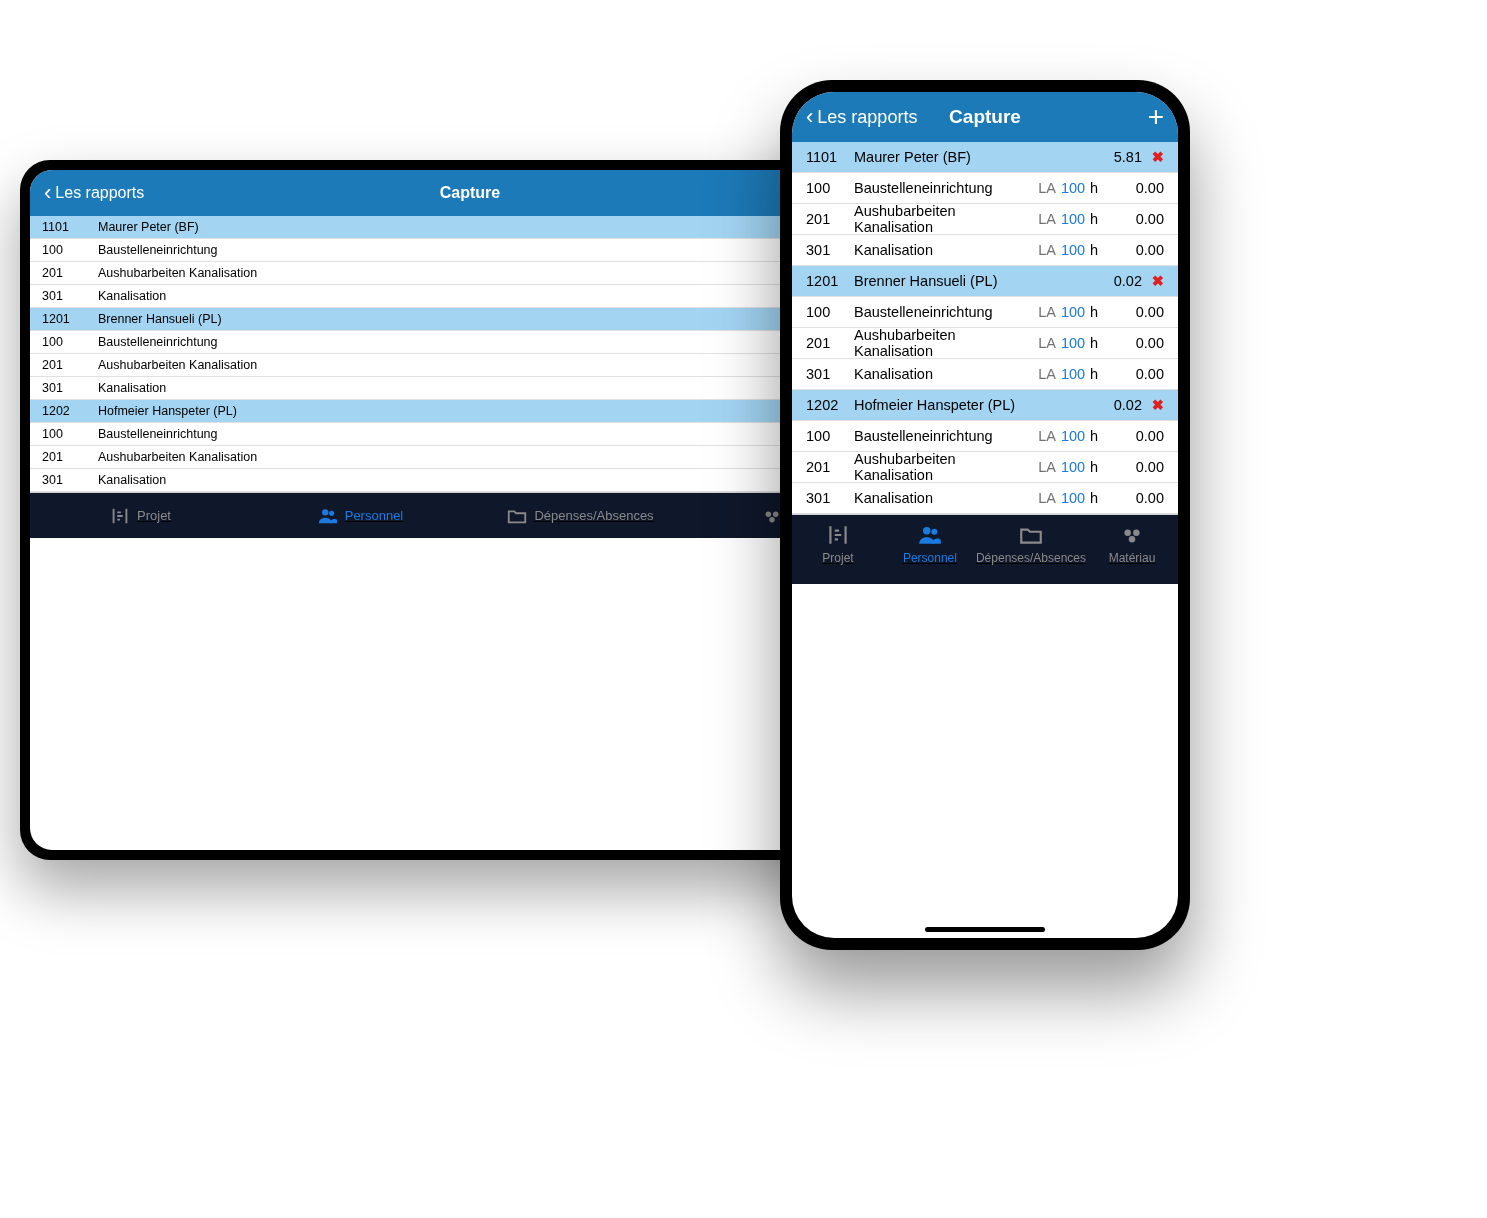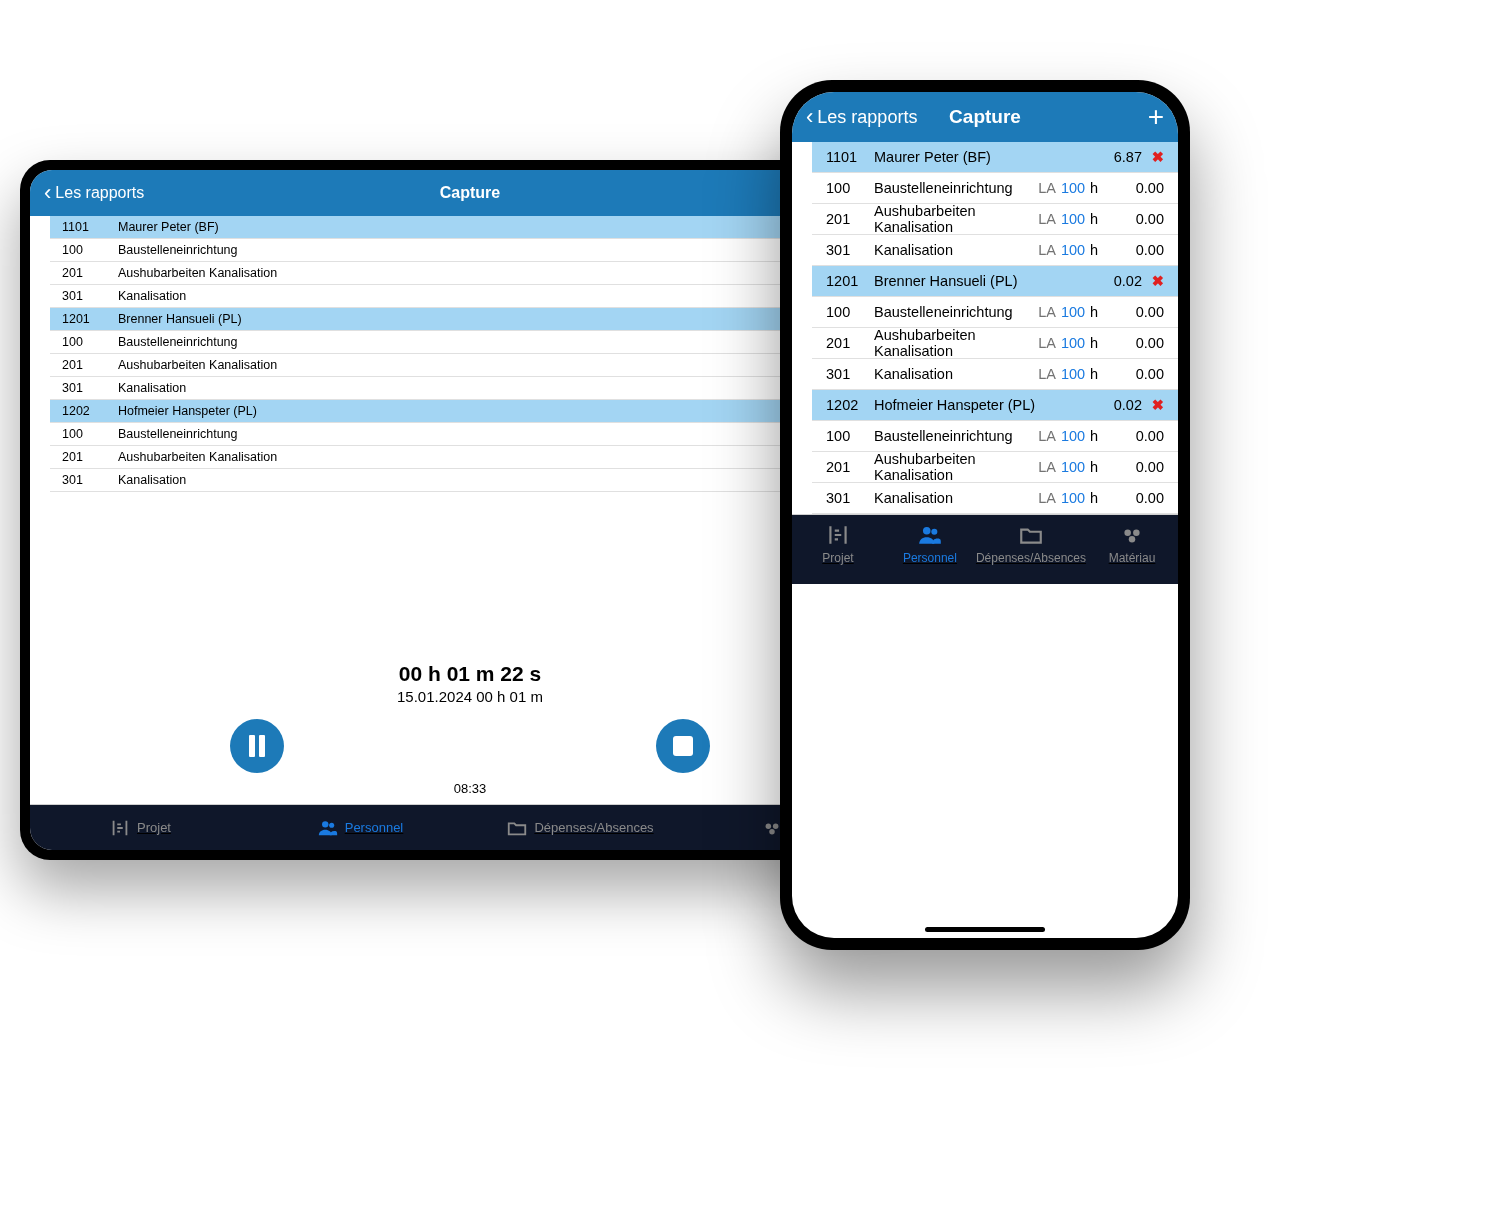--- a/index.html
+++ b/index.html
@@ -103,21 +103,20 @@
 }
 
 
 .list { flex: 0 0 auto; }
 .row {
   display: flex;
   align-items: center;
   border-bottom: 1px solid #e0e0e0;
   font-size: 13px;
   color: #000;
-  margin-left: 20px;
 }
 .tablet .row { height: 23px; padding: 0 12px; font-size: 12.5px; }
 .phone .row { height: 31px; padding: 0 14px; font-size: 14.5px; }
 .row.person { background: #a3d5f3; }
 .col-code { width: 56px; flex-shrink: 0; }
 .phone .col-code { width: 48px; }
 .col-name { flex: 1; }
 .col-la { width: 28px; text-align: right; color: #737373; }
 .col-val { width: 34px; text-align: center; color: #1a7ae0; }
 .col-unit { width: 18px; text-align: left; color: #000; }
@@ -252,36 +251,20 @@
       <div class="row">
           <span class="col-code">201</span>
           <span class="col-name">Aushubarbeiten Kanalisation</span>
         </div>
       <div class="row">
           <span class="col-code">301</span>
           <span class="col-name">Kanalisation</span>
         </div>
     </div>
 
-    <div class="timer-area">
-      <div class="timer-main">00 h 01 m 22 s</div>
-      <div class="timer-sub">15.01.2024 00 h 01 m</div>
-      <div class="controls">
-        <div class="ctrl-btn">
-          <span class="pause-icon">
-              <span></span>
-              <span></span>
-            </span>
-        </div>
-        <div class="ctrl-btn">
-          <span class="stop-icon"></span>
-        </div>
-      </div>
-      <div class="clock-display">08:33</div>
-    </div>
 
     <div class="tabbar">
       <div class="tab">
         <span class="tab-icon">
             <svg viewBox="0 0 24 24" fill="none" stroke="currentColor" stroke-width="2">
               <path d="M5 4v16M19 4v16M9 8h4M9 12h6M9 16h3"></path>
             </svg>
           </span>
         <span>Projet</span>
       </div>
@@ -329,21 +312,21 @@
       </div>
       <div class="header-title">Capture</div>
       <div class="add-btn">+</div>
     </div>
 
     <div class="list">
 
       <div class="row person">
         <span class="col-code">1101</span>
         <span class="col-name">Maurer Peter (BF)</span>
-        <span class="col-amount">6.87</span>
+        <span class="col-amount">5.81</span>
         <span class="col-del">✖</span>
       </div>
       <div class="row">
           <span class="col-code">100</span>
           <span class="col-name">Baustelleneinrichtung</span>
           <span class="col-la">LA</span>
           <span class="col-val">100</span>
           <span class="col-unit">h</span>
           <span class="col-amount">0.00</span>
         </div>

